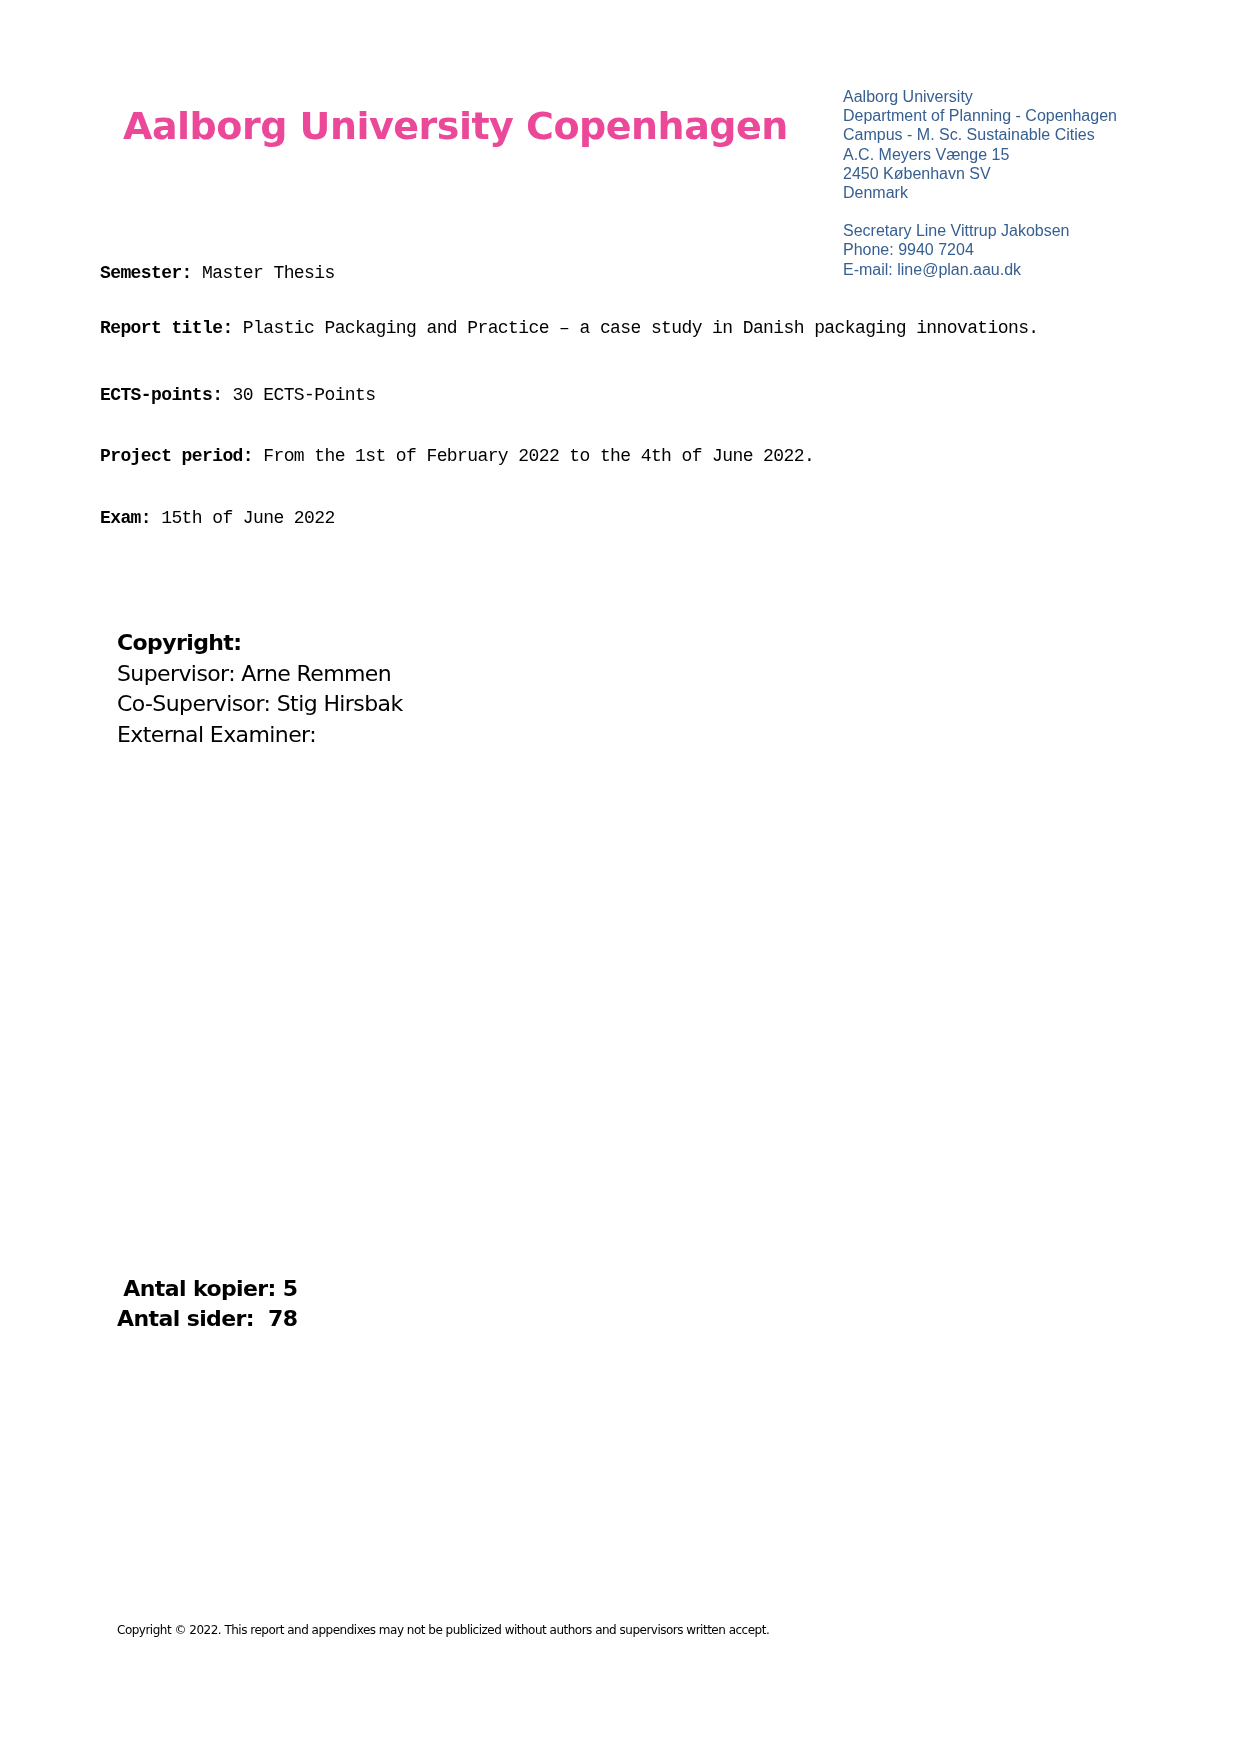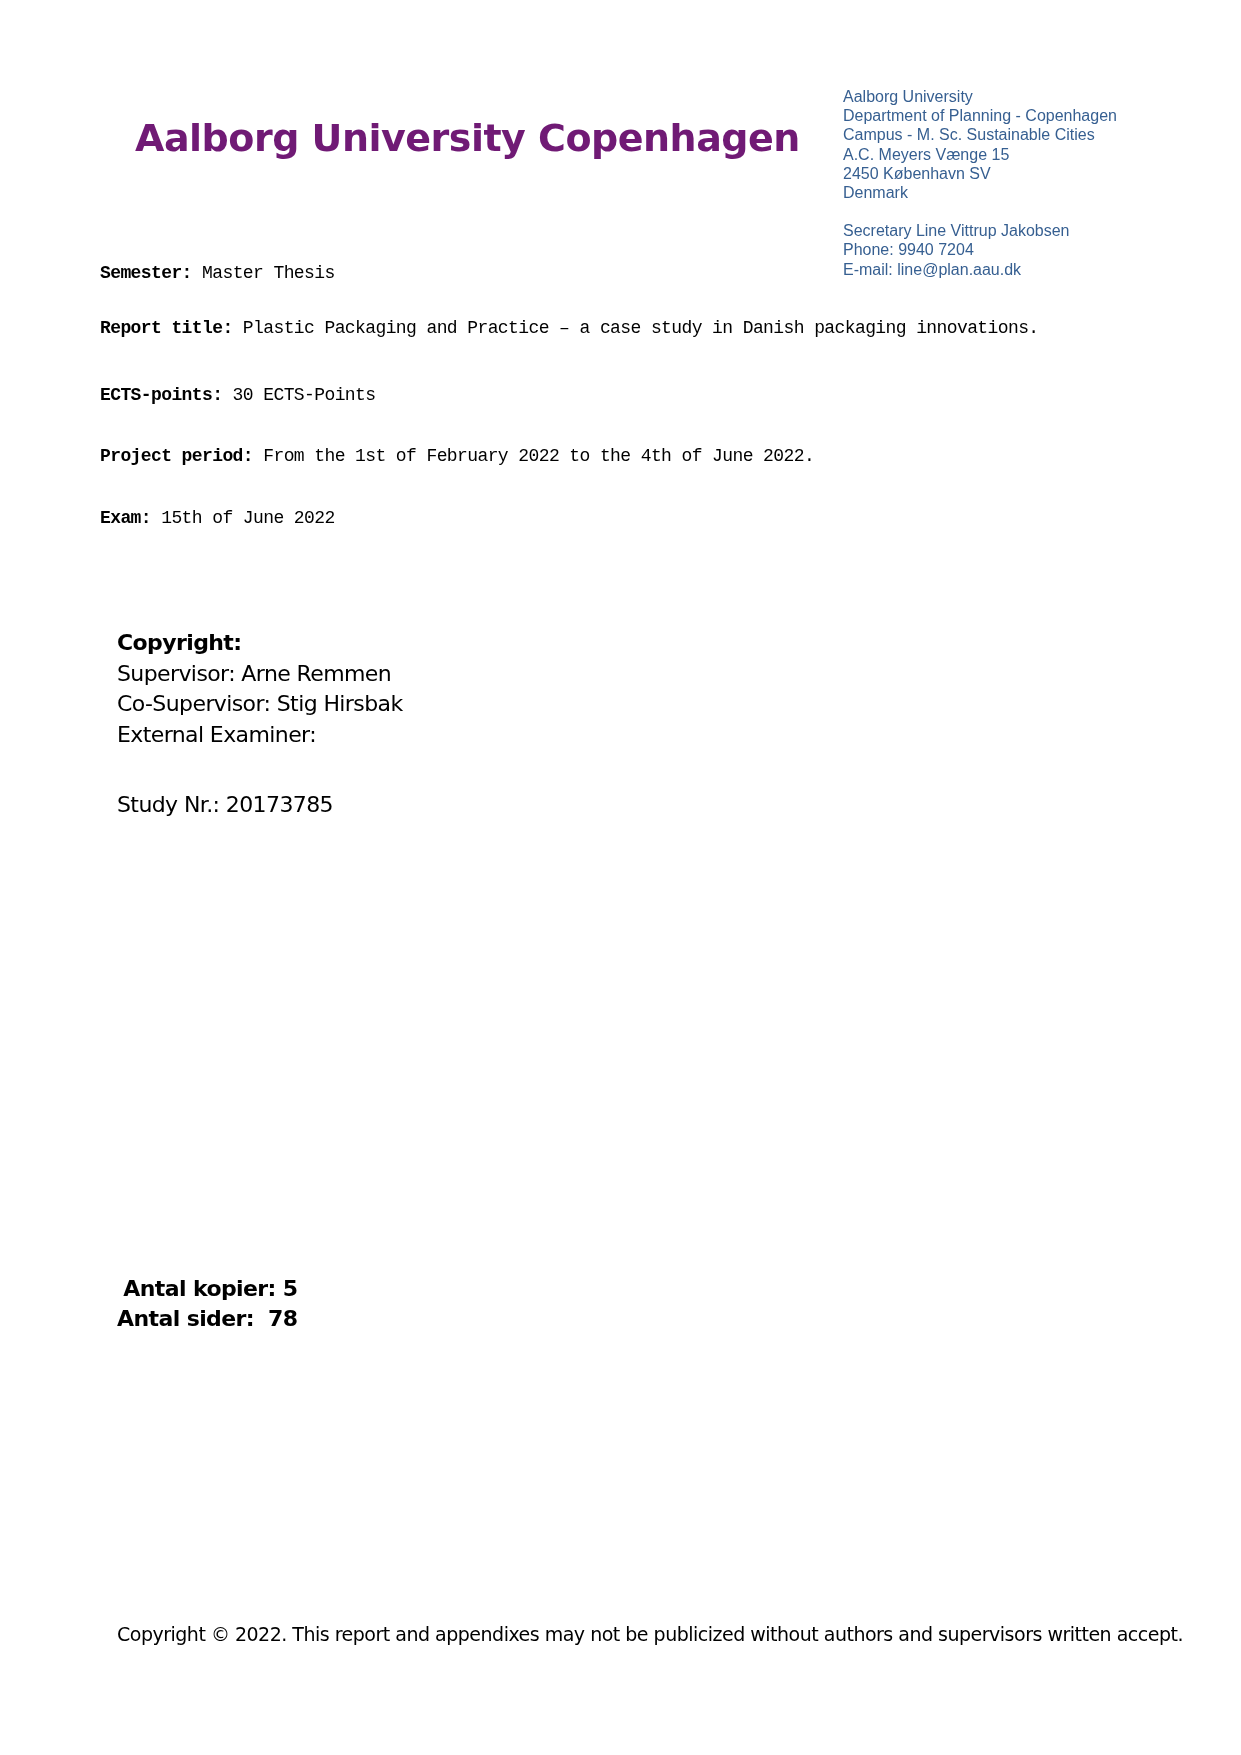--- a/index.html
+++ b/index.html
@@ -1,33 +1,33 @@
 <!DOCTYPE html>
 <html><head>
 <meta charset="utf-8">
 <style>
   html, body { margin: 0; padding: 0; background: #ffffff; }
   body { width: 1241px; height: 1755px; position: relative; overflow: hidden;
          font-family: "Liberation Sans", sans-serif; color: #000; }
   .title { position: absolute; left: 117px; top: 98px; font-size: 38px; font-weight: bold;
-           color: #701a75; font-family: "DejaVu Sans", sans-serif; letter-spacing: -0.5px; margin: 18px; }
+           color: #ec4899; font-family: "DejaVu Sans", sans-serif; letter-spacing: -0.5px; margin: 6px; }
   .address { position: absolute; left: 843px; top: 87px; font-size: 16px; line-height: 19.2px;
              color: #365f91; font-family: "Liberation Sans", sans-serif; }
   .address .line { display: block; white-space: pre; }
   .address .gap { height: 19px; }
   .field { position: absolute; left: 100px; font-size: 18px; font-family: Liberation Mono, monospace;
            white-space: nowrap; letter-spacing: -0.6px; }
   .field b { font-weight: bold; }
   .block { position: absolute; left: 117px; font-size: 22px; line-height: 30.5px;
            font-family: "DejaVu Sans", sans-serif; letter-spacing: -0.6px; }
   .block .line { display: block; white-space: pre; }
   .bold-block { position: absolute; left: 117px; top: 1274px; font-size: 22px; line-height: 30px;
                 font-weight: bold; font-family: "DejaVu Sans", sans-serif; letter-spacing: -0.6px; }
   .bold-block .line { display: block; white-space: pre; text-align: right; }
-  .footer { position: absolute; left: 117px; top: 1623px; font-size: 19px;
+  .footer { position: absolute; left: 117px; top: 1623px; font-size: 12px;
             font-family: "DejaVu Sans", sans-serif; letter-spacing: -0.5px; white-space: nowrap; }
 </style>
 </head>
 <body>
 
 <h1 class="title">Aalborg University Copenhagen</h1>
 
 <div class="address">
   <span class="line">Aalborg University</span>
   <span class="line">Department of Planning - Copenhagen</span>
@@ -62,21 +62,20 @@
 </div>
 
 <div class="block" style="top:628px;">
   <span class="line" style="font-weight:bold;">Copyright:</span>
   <span class="line">Supervisor: Arne Remmen</span>
   <span class="line">Co-Supervisor: Stig Hirsbak</span>
   <span class="line">External Examiner:</span>
 </div>
 
 <div class="block" style="top:790px;">
-  <span class="line">Study Nr.: 20173785</span>
 </div>
 
 <div class="bold-block">
   <span class="line">Antal kopier: 5</span>
   <span class="line">Antal sider:  78</span>
 </div>
 
 <div class="footer">Copyright © 2022. This report and appendixes may not be publicized without authors and supervisors written accept.</div>
 
 </body></html>

